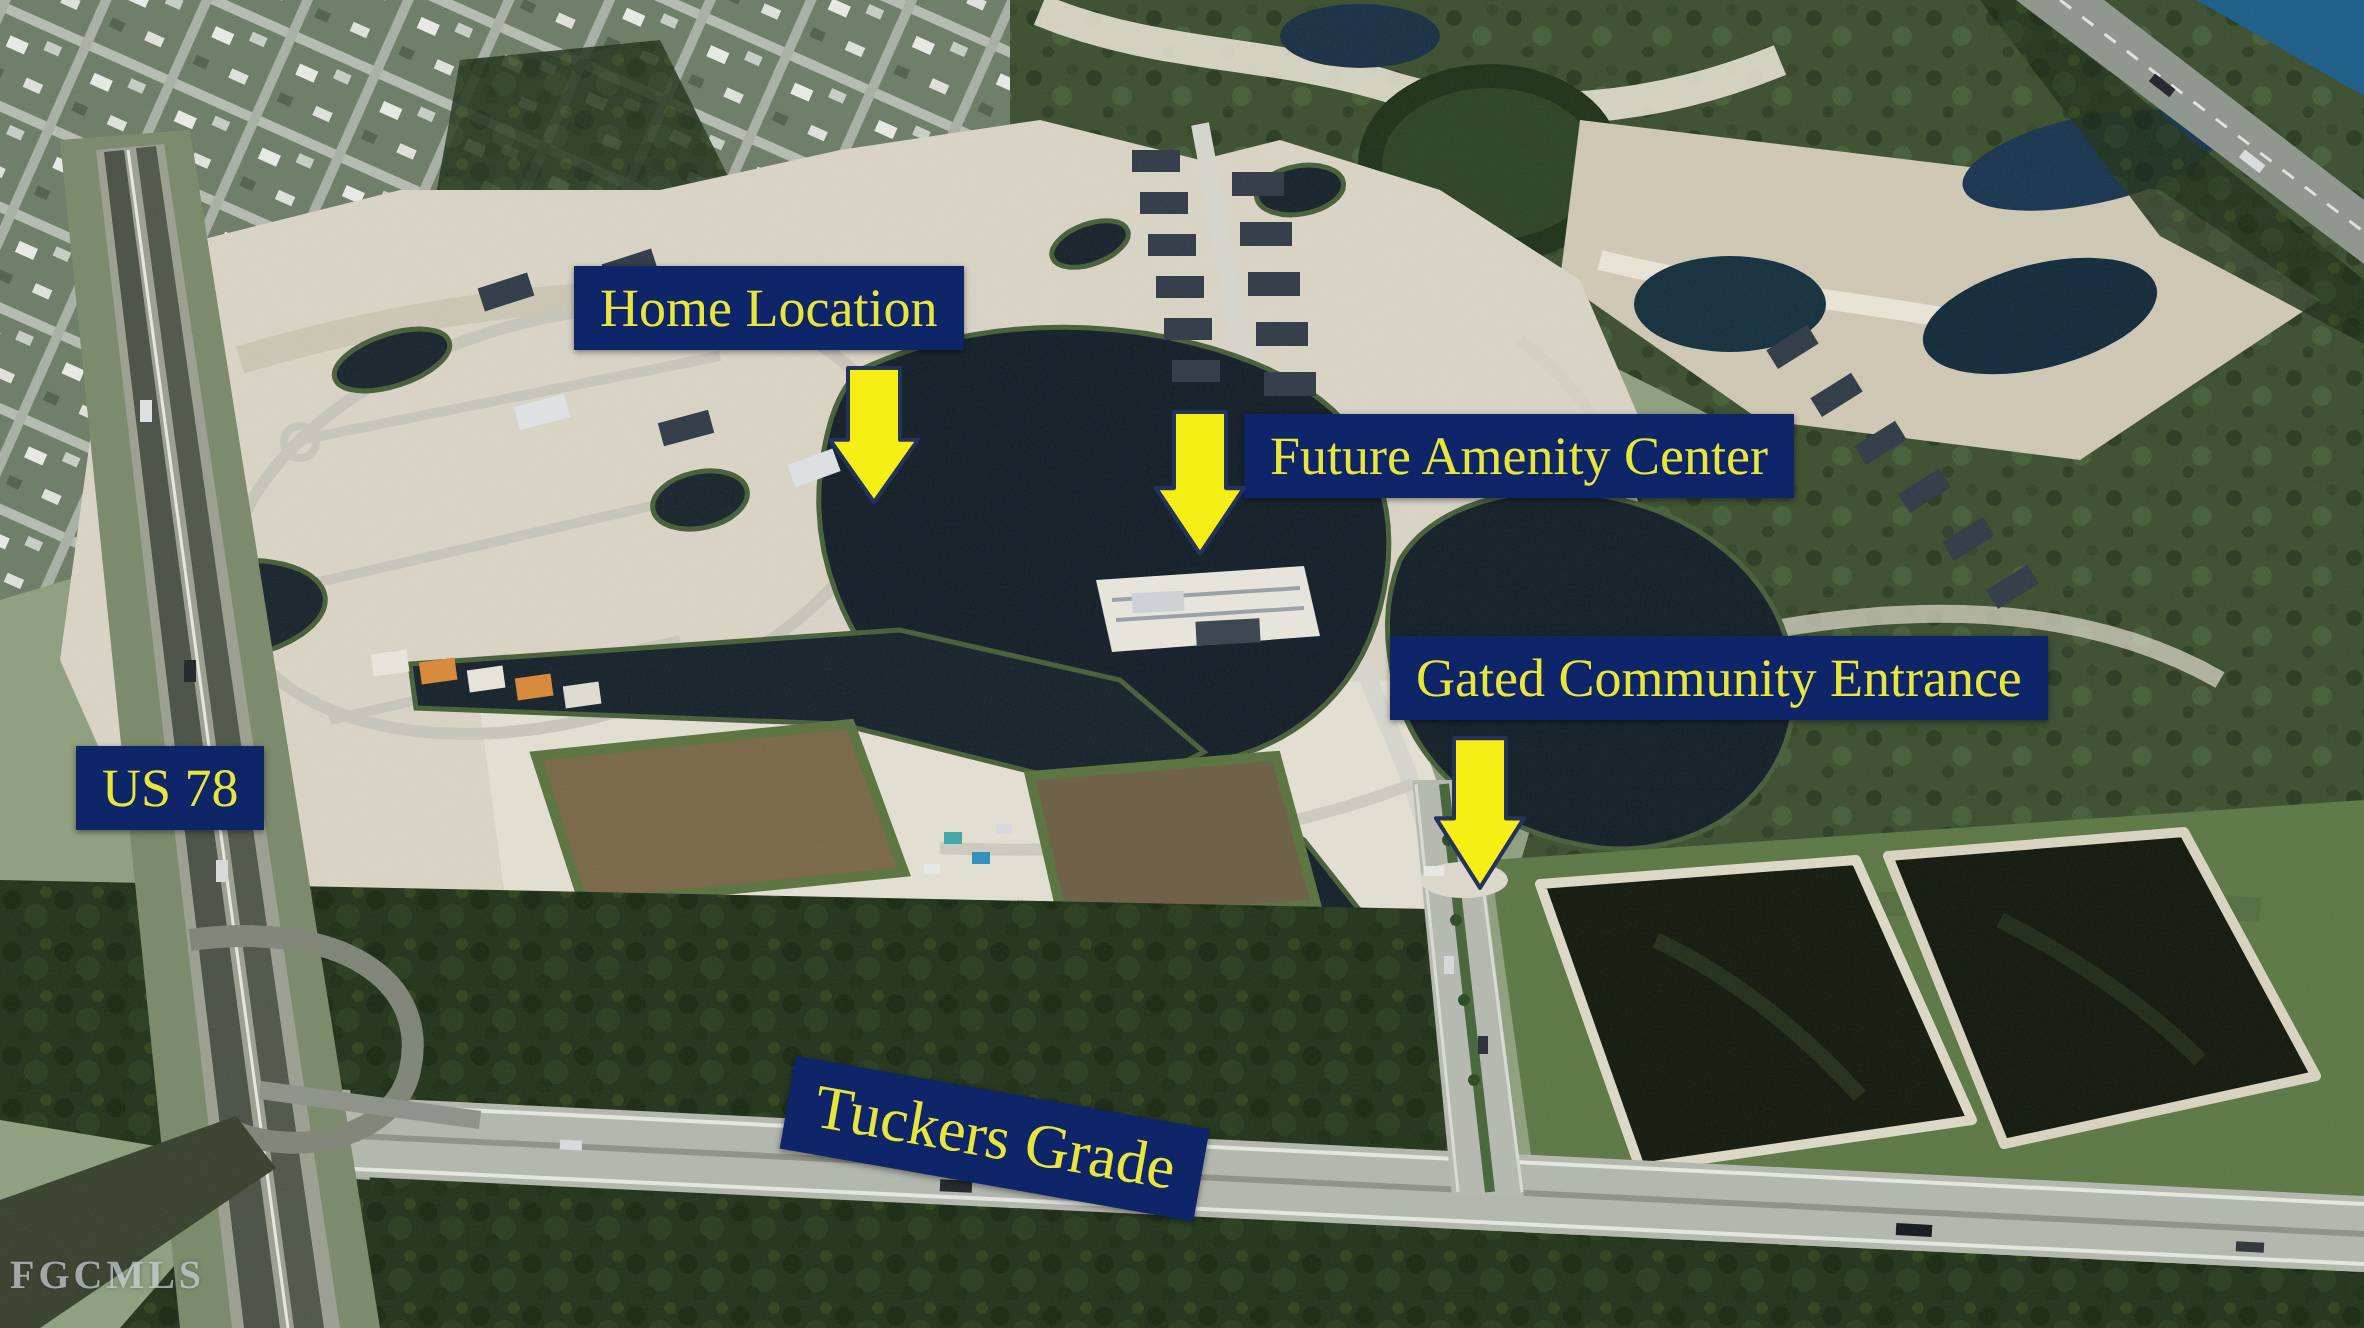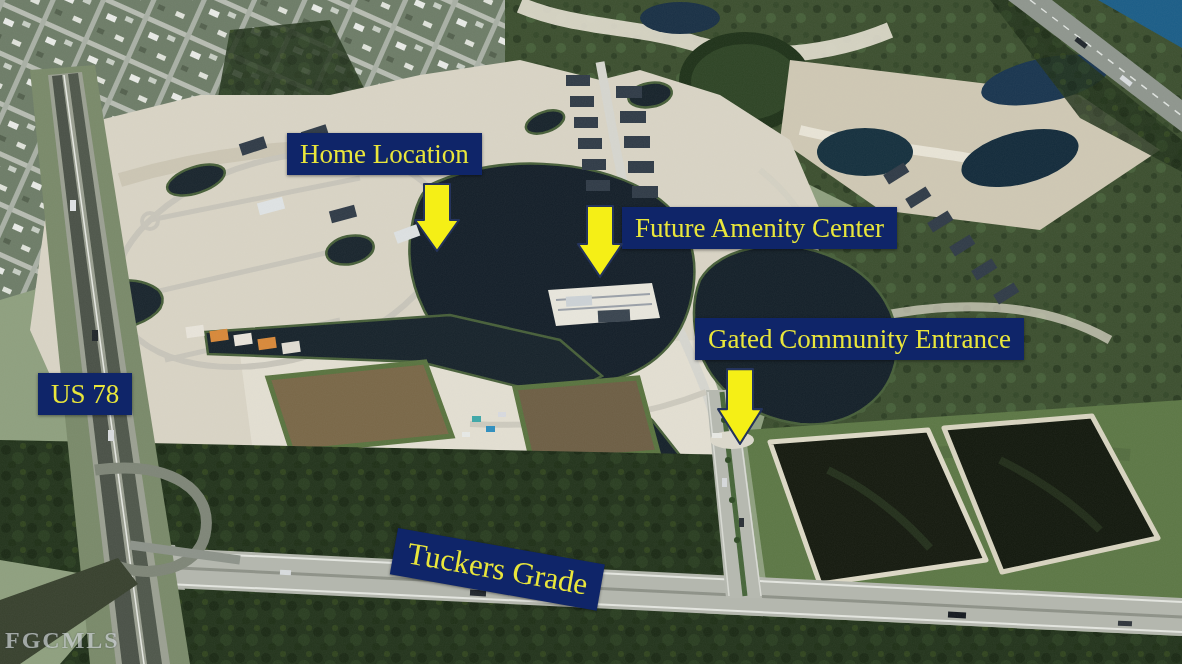--- a/index.html
+++ b/index.html
@@ -29,21 +29,21 @@
     stroke:var(--arrow-outline,#24335c);
     stroke-width:2;
     stroke-linejoin:round;
   }
   #arrow-home{left:413px;top:183px;width:48px;height:70px;}
   #arrow-future{left:576px;top:205px;width:48px;height:74px;}
   #arrow-gated{left:716px;top:368px;width:48px;height:78px;}
   .watermark{
     position:absolute;left:5px;top:627px;
     color:var(--watermark-text,#c9ced2);
-    opacity:.72;font-size:24px;letter-spacing:2px;font-weight:bold;
+    opacity:.72;font-size:20px;letter-spacing:2px;font-weight:bold;
     text-shadow:0 0 2px rgba(40,50,55,.6);
   }
 </style>
 </head>
 <body>
 
 <div class="stage">
 
   <svg class="bg" viewBox="0 0 1182 664" preserveAspectRatio="none" xmlns="http://www.w3.org/2000/svg">
     <defs>

